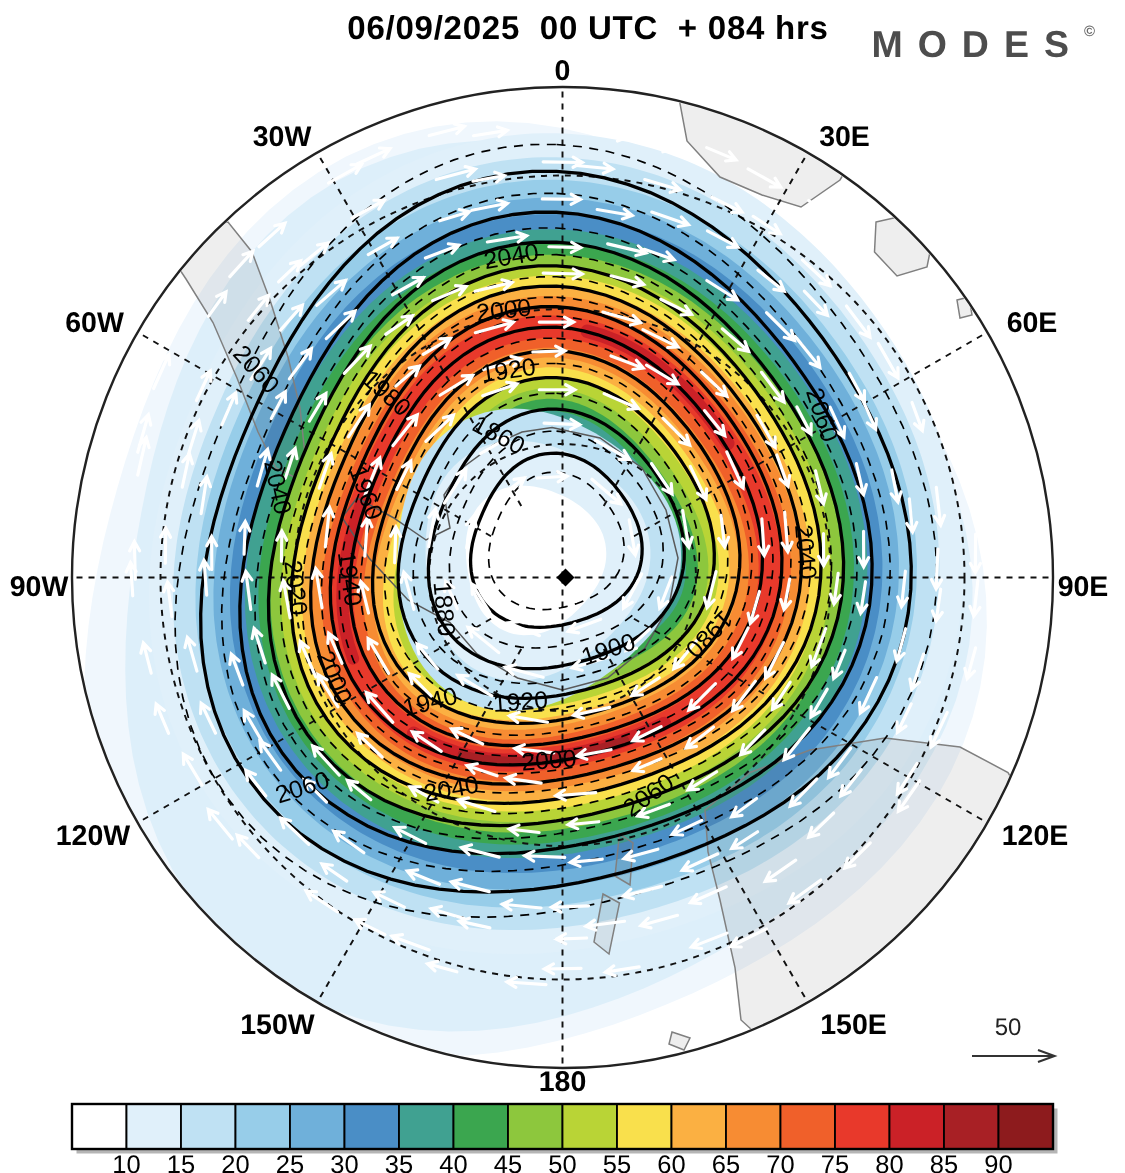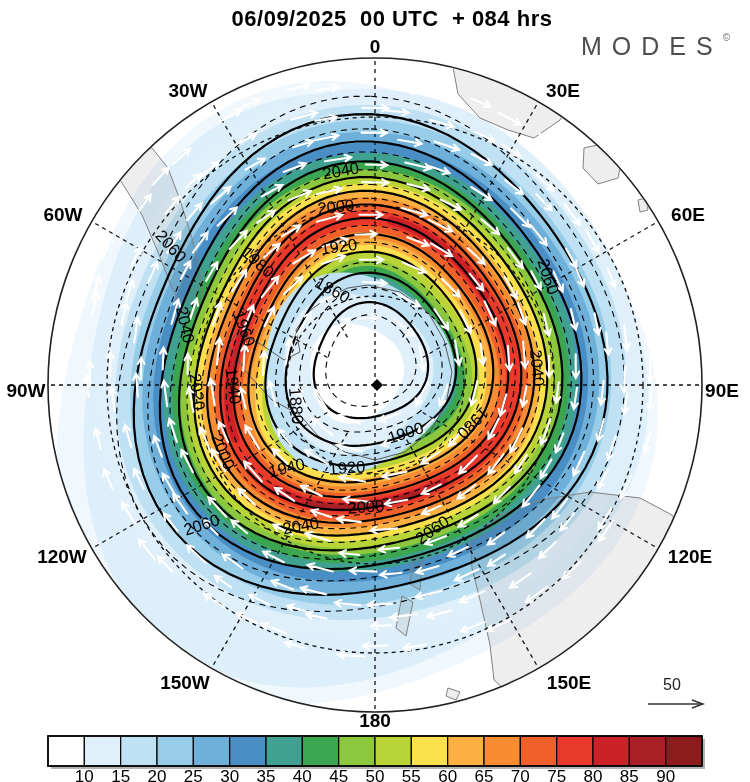--- a/index.html
+++ b/index.html
@@ -1,21 +1,21 @@
 <!DOCTYPE html>
 <html><head>
 <meta charset="utf-8">
 <style>
   html,body{margin:0;padding:0;background:#ffffff;}
   .page{position:relative;width:750px;height:782px;background:#fff;overflow:hidden;
         font-family:"Liberation Sans", sans-serif;}
   .chart-title{position:absolute;top:6px;left:0;width:750px;text-align:center;
         font-size:22px;font-weight:700;color:#000;letter-spacing:0.5px;white-space:pre;padding-left:17px;}
-  .modes-logo{position:absolute;top:32px;right:20px;color:#4d4d4d;font-size:25px;
-        font-weight:400;letter-spacing:10px;}
+  .modes-logo{position:absolute;top:16px;right:20px;color:#4d4d4d;font-size:25px;
+        font-weight:700;letter-spacing:10px;}
   .modes-logo sup{font-size:10px;letter-spacing:0;color:#6a6a6a;vertical-align:14px;}
   svg{position:absolute;top:0;left:0;}
   text{font-family:"Liberation Sans", sans-serif;}
 </style>
 </head>
 <body>
 
 <div class="page">
   <div class="chart-title">06/09/2025  00 UTC  + 084 hrs</div>
   <div class="modes-logo"><span>MODES</span><sup>©</sup></div>

